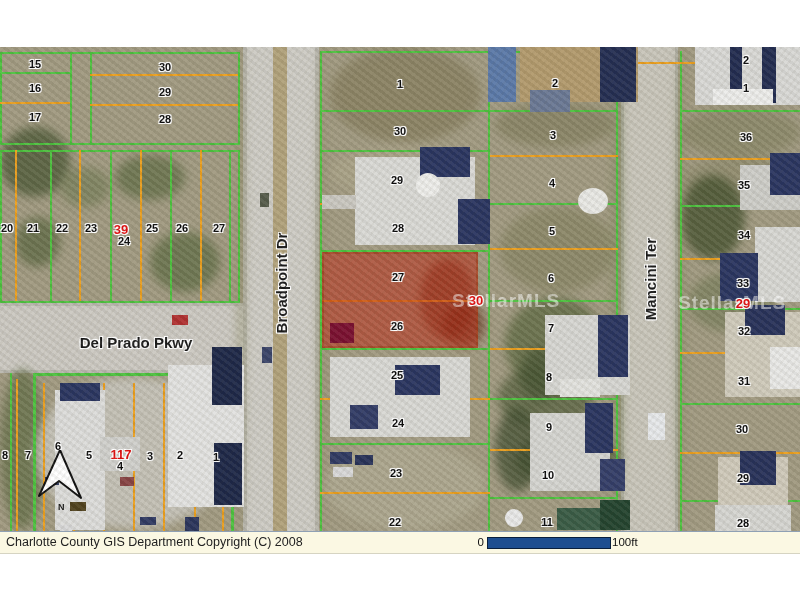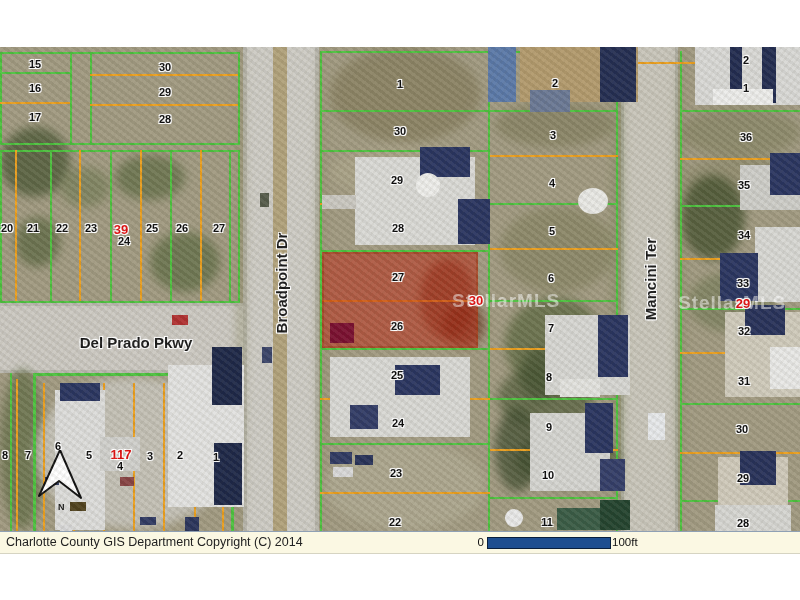--- a/index.html
+++ b/index.html
@@ -266,19 +266,19 @@
       <span class="lot" style="left: 743px; top: 476px;">28</span>
       <span class="lot blk" style="left: 121px; top: 182px; color: rgb(224, 15, 15);">39</span>
       <span class="lot blk" style="left: 121px; top: 407px; color: rgb(224, 15, 15);">117</span>
       <span class="lot blk" style="left: 476px; top: 253px; color: rgb(224, 15, 15);">30</span>
       <span class="lot blk" style="left: 743px; top: 256px; color: rgb(224, 15, 15);">29</span>
       <span class="wm" style="left: 452px; top: 243px;">StellarMLS</span>
       <span class="wm" style="left: 678px; top: 245px;">StellarMLS</span>
     </div>
 
   <div class="statusbar">
-    <span class="copy">Charlotte County GIS Department Copyright (C) 2014</span>
+    <span class="copy">Charlotte County GIS Department Copyright (C) 2008</span>
     <span class="s0">0</span>
     <div class="sbar" id="scalebar" style="background: rgb(30, 78, 144);"></div>
     <span class="s100">100ft</span>
   </div>
 
 </div>
 
 </body></html>

